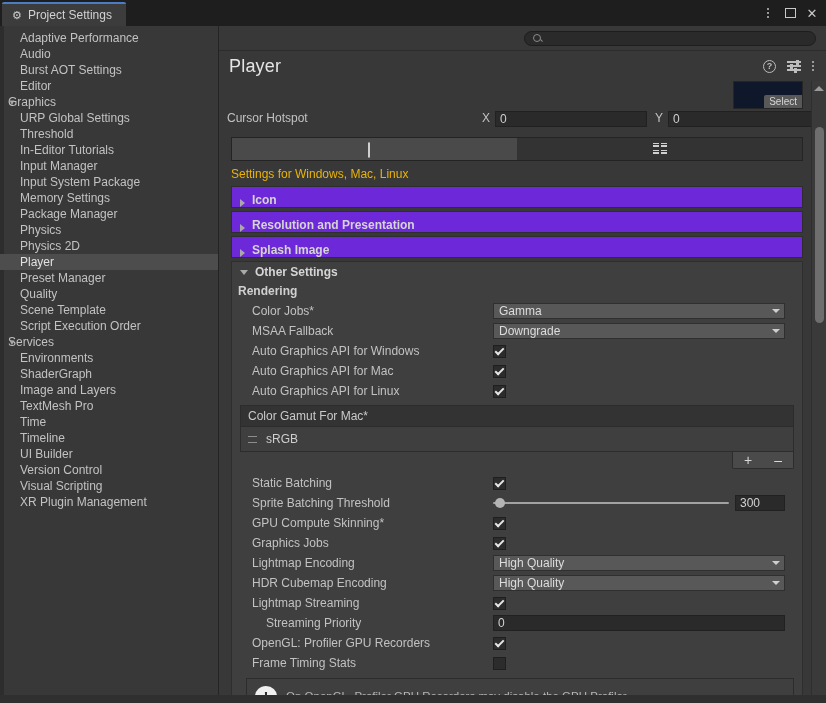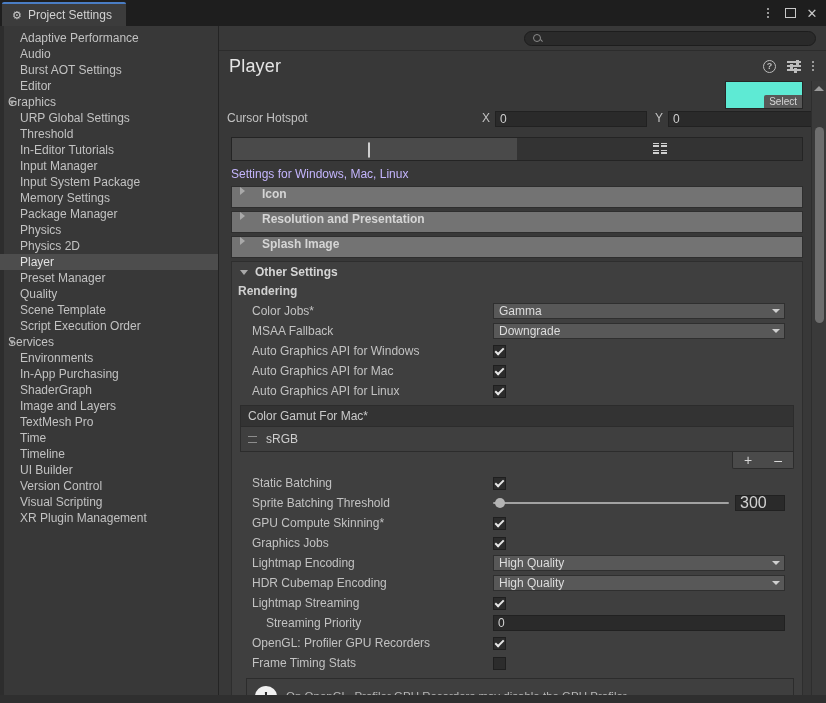--- a/index.html
+++ b/index.html
@@ -185,22 +185,22 @@
     background: #383838;
   }
 
   .objfield-row {
     height: 30px;
     display: flex; justify-content: flex-end;
     padding-right: 8px;
     position: relative;
   }
   .objfield {
-    width: 78px; height: 28px;
-    background: #5eead4;
+    width: 70px; height: 28px;
+    background: #0f172a;
     border: 1px solid #262626;
     box-sizing: border-box;
     position: relative;
   }
   .select-btn {
     position: absolute; right: 0; bottom: 0;
     height: 13px;
     background: #585858;
     color: #d6d6d6;
     font-size: 10px;
@@ -263,35 +263,35 @@
     display: grid; grid-template-columns: 1fr 1fr; grid-template-rows: 1fr 1fr;
     gap: 2px;
   }
   .server-ico span {
     background: repeating-linear-gradient(to bottom, #cfcfcf 0 1.5px, #333 1.5px 2.5px);
     display: block;
   }
 
   .settings-for {
     padding: 6px 0 5px 12px;
-    font-size: 12px; color: #c4b5fd;
+    font-size: 12px; color: #eab308;
   }
 
   .group-bar {
     margin: 0 8px 3px 12px;
     height: 22px;
-    background: #737373;
+    background: #6d28d9;
     border: 1px solid #2e2e2e;
     box-sizing: border-box;
-    display: flex; align-items: flex-start;
+    display: flex; align-items: flex-end;
     padding-left: 8px;
     font-size: 12px;
     font-weight: bold;
     color: #d5d5d5;
-    gap: 17px;
+    gap: 7px;
   }
   .tri-r { width:0;height:0;border-left:5px solid #a9a9a9;border-top:4px solid transparent;border-bottom:4px solid transparent; }
   .tri-d { width:0;height:0;border-top:5px solid #a9a9a9;border-left:4px solid transparent;border-right:4px solid transparent; }
 
   .open-group {
     margin: 0 8px 0 12px;
     background: #3f3f3f;
     border: 1px solid #2e2e2e;
     border-bottom: none;
     box-sizing: border-box;
@@ -403,21 +403,21 @@
   }
   .slider .knob {
     position: absolute; left: 2px;
     width: 10px; height: 10px; border-radius: 50%;
     background: #b4b4b4;
   }
   .slider-num {
     width: 50px; height: 16px;
     background: #2a2a2a; border: 1px solid #212121;
     box-sizing: border-box;
-    color: #d2d2d2; font-size: 16px;
+    color: #d2d2d2; font-size: 12px;
     padding: 2px 4px; line-height: 15px;
     text-align: left;
     font-family: "Liberation Sans", sans-serif;
     outline: none;
   }
   .wide-num {
     width: 292px; height: 16px;
     background: #2a2a2a; border: 1px solid #212121;
     box-sizing: border-box;
     color: #d2d2d2; font-size: 12px;
@@ -569,23 +569,20 @@
           <div class="side-item lvl0 noarrow">
             <span class="lbl">Script Execution Order</span>
           </div>
           <div class="side-item lvl0">
             <span class="arrow" style="position: absolute; left: 6px;">▼</span>
             <span class="lbl">Services</span>
           </div>
           <div class="side-item lvl1 noarrow">
             <span class="lbl">Environments</span>
           </div>
-          <div class="side-item lvl1 noarrow">
-            <span class="lbl">In-App Purchasing</span>
-          </div>
           <div class="side-item lvl0 noarrow">
             <span class="lbl">ShaderGraph</span>
           </div>
           <div class="side-item lvl0 noarrow">
             <span class="lbl">Image and Layers</span>
           </div>
           <div class="side-item lvl0 noarrow">
             <span class="lbl">TextMesh Pro</span>
           </div>
           <div class="side-item lvl0 noarrow">

